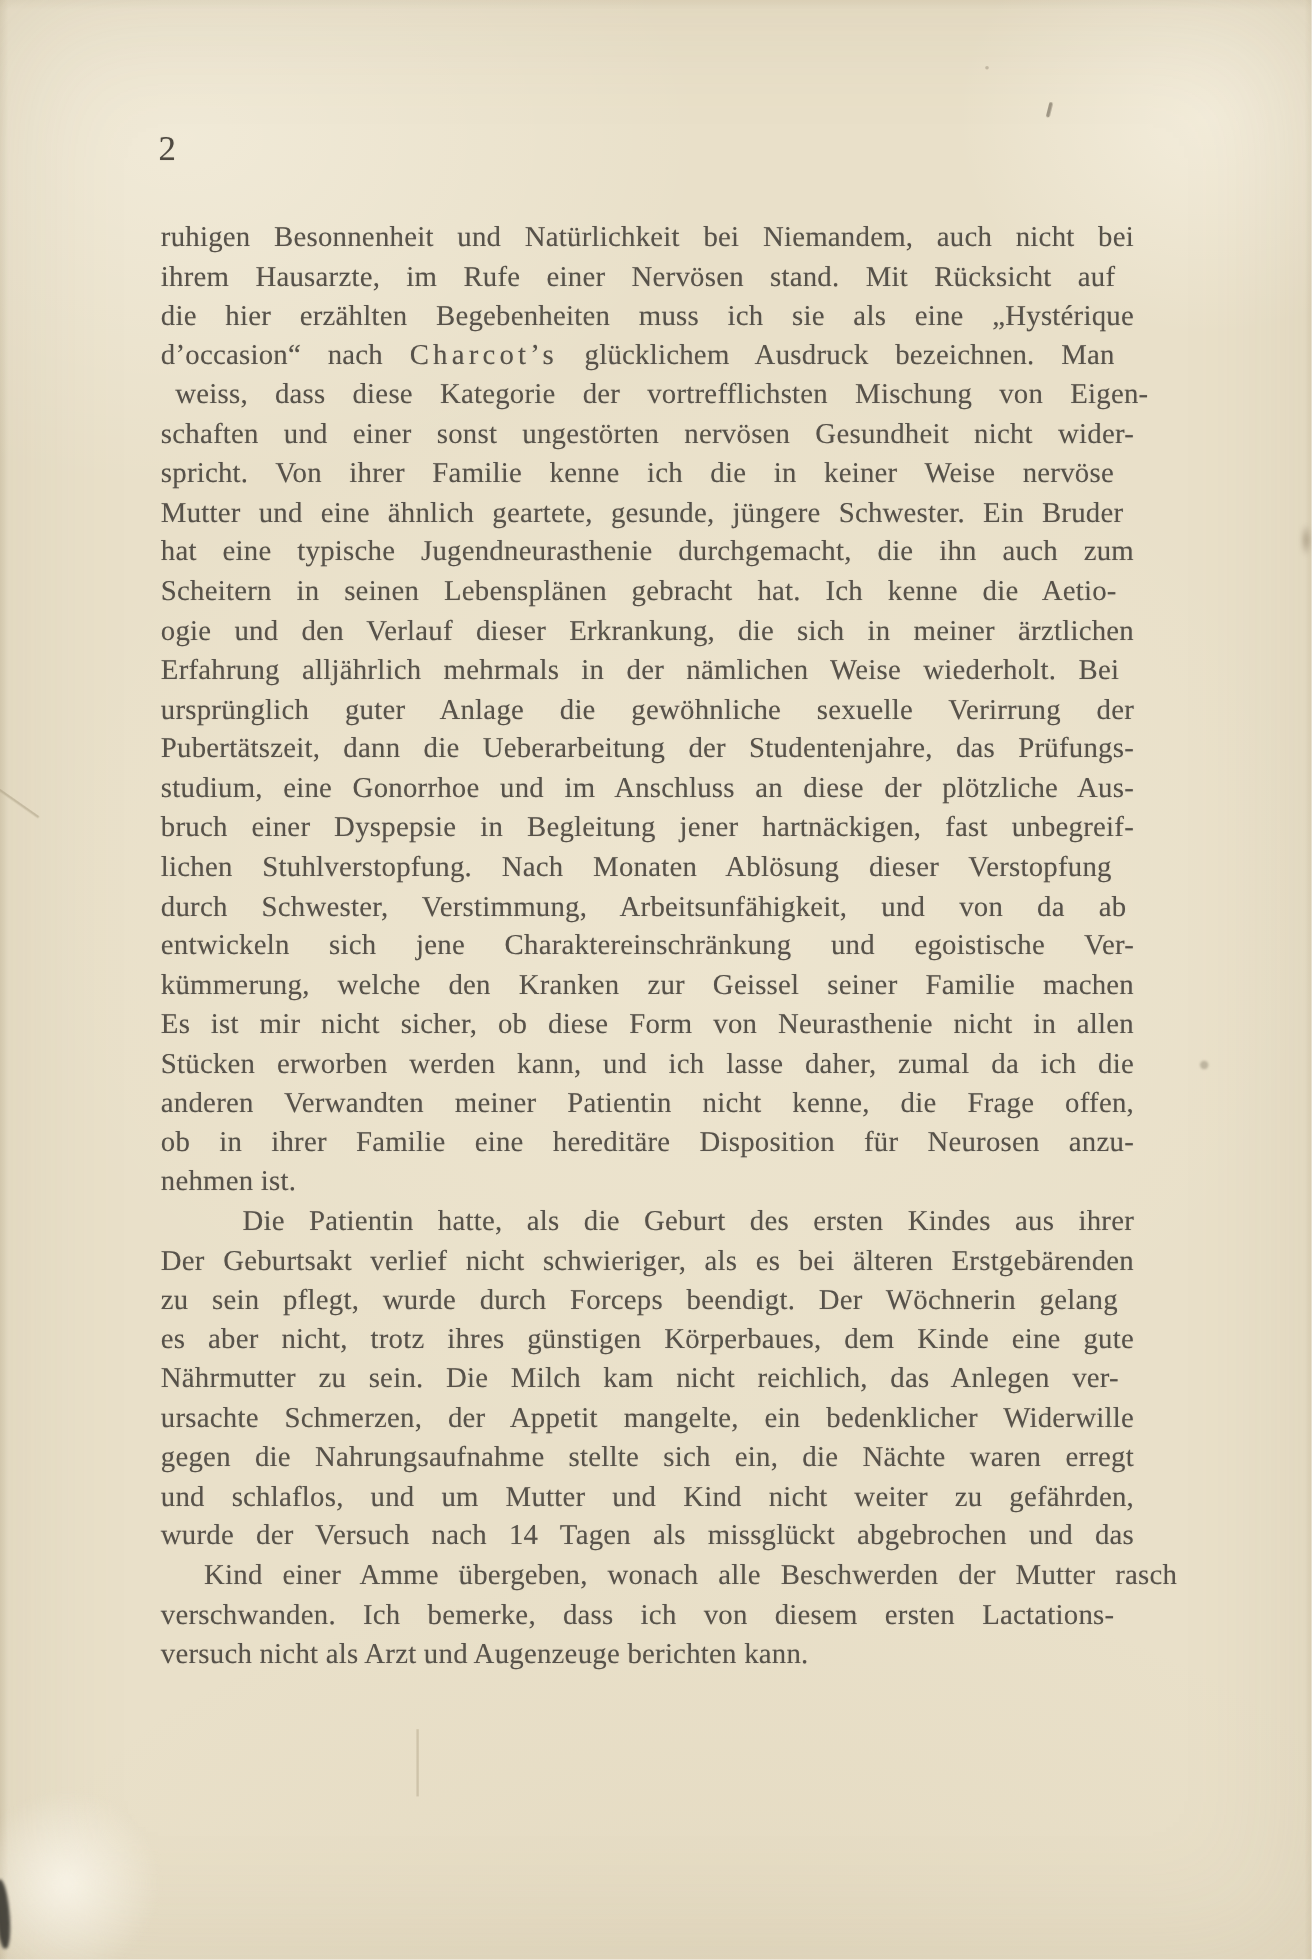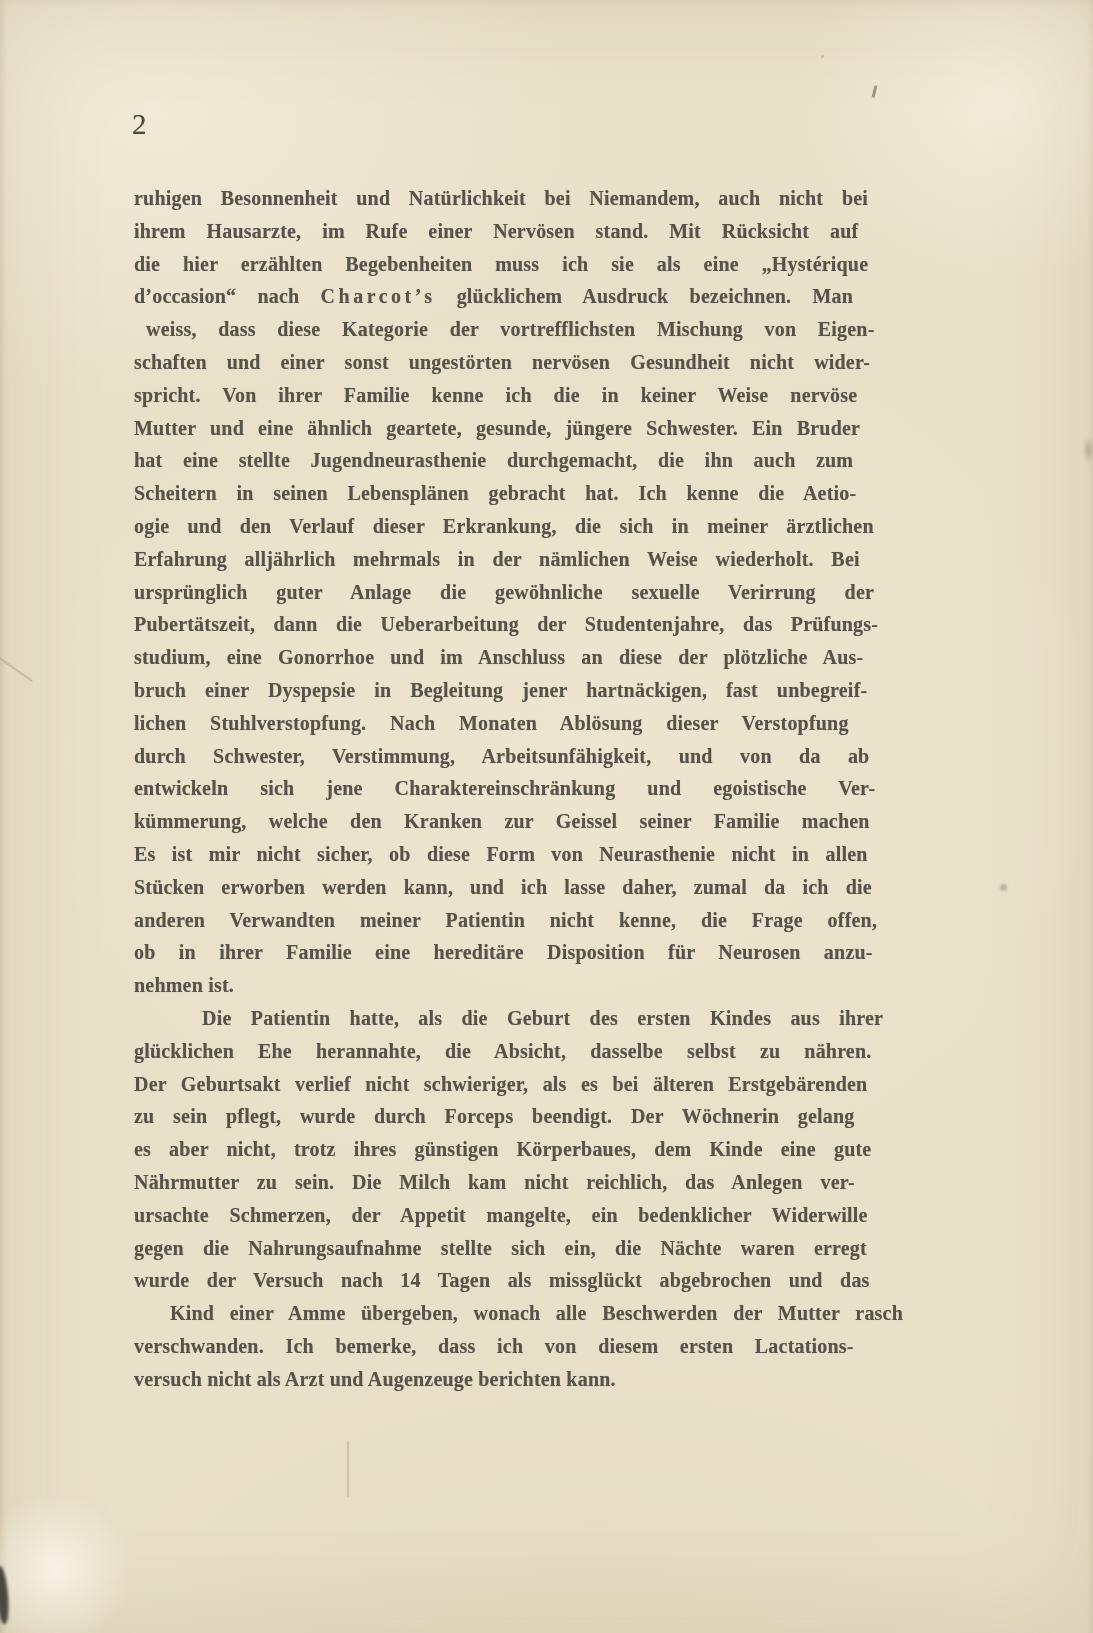--- a/index.html
+++ b/index.html
@@ -36,26 +36,25 @@
   }
   .text-block {
     position: absolute;
     left: 134px;
     top: 182px;
     width: 811px;
   }
   .line {
     height: 32.8px;
     line-height: 32.8px;
-    font-size: 20px;
+    font-size: 24px;
     white-space: nowrap;
     letter-spacing: 0.2px;
     color: #57524a;
     text-shadow: 0 0 0.7px rgba(87,82,74,.40);
-    font-weight: bold;
   }
   .line .ln {
     display: inline-block;
     transform-origin: left center;
   }
   .line.indent { padding-left: 68px; }
   .sperr { letter-spacing: 3.5px; text-align: center; }
 
   
   .mark { position: absolute; }
@@ -112,45 +111,45 @@
 
   <div class="text-block" id="text-block">
       <div class="line"><span class="ln" style="word-spacing: 13.4492px;">ruhigen Besonnenheit und Natürlichkeit bei Niemandem, auch nicht bei</span></div>
       <div class="line"><span class="ln" style="word-spacing: 15.6375px;">ihrem Hausarzte, im Rufe einer Nervösen stand.  Mit Rücksicht auf</span></div>
       <div class="line"><span class="ln" style="word-spacing: 17.6337px;">die hier erzählten Begebenheiten muss ich sie als eine „Hystérique</span></div>
       <div class="line"><span class="ln" style="word-spacing: 16.0335px;">d’occasion“ nach <span class="sperr">Charcot’s</span> glücklichem Ausdruck bezeichnen.  Man</span></div>
       <div class="line"><span class="ln" style="word-spacing: 16.334px; margin-left: 12px;">weiss, dass diese Kategorie der vortrefflichsten Mischung von Eigen-</span></div>
       <div class="line"><span class="ln" style="word-spacing: 14.7324px;">schaften und einer sonst ungestörten nervösen Gesundheit nicht wider-</span></div>
       <div class="line"><span class="ln" style="word-spacing: 16.6918px; text-align: center;">spricht.  Von ihrer Familie kenne ich die in keiner Weise nervöse</span></div>
       <div class="line"><span class="ln" style="word-spacing: 8.88281px;">Mutter und eine ähnlich geartete, gesunde, jüngere Schwester.  Ein Bruder</span></div>
-      <div class="line"><span class="ln" style="word-spacing: 15.3125px;">hat eine stellte Jugendneurasthenie durchgemacht, die ihn auch zum</span></div>
+      <div class="line"><span class="ln" style="word-spacing: 15.3125px;">hat eine typische Jugendneurasthenie durchgemacht, die ihn auch zum</span></div>
       <div class="line"><span class="ln" style="word-spacing: 14.45px;">Scheitern in seinen Lebensplänen gebracht hat.  Ich kenne die Aetio-</span></div>
       <div class="line"><span class="ln" style="word-spacing: 13.0531px;">ogie und den Verlauf dieser Erkrankung, die sich in meiner ärztlichen</span></div>
       <div class="line"><span class="ln" style="word-spacing: 12.3472px;">Erfahrung alljährlich mehrmals in der nämlichen Weise wiederholt.  Bei</span></div>
       <div class="line"><span class="ln" style="word-spacing: 23.5469px;">ursprünglich guter Anlage die gewöhnliche sexuelle Verirrung der</span></div>
       <div class="line"><span class="ln" style="word-spacing: 13.1629px;">Pubertätszeit, dann die Ueberarbeitung der Studentenjahre, das Prüfungs-</span></div>
       <div class="line"><span class="ln" style="word-spacing: 10.8641px;">studium, eine Gonorrhoe und im Anschluss an diese der plötzliche Aus-</span></div>
       <div class="line"><span class="ln" style="word-spacing: 13.7129px;">bruch einer Dyspepsie in Begleitung jener hartnäckigen, fast unbegreif-</span></div>
       <div class="line"><span class="ln" style="word-spacing: 18.5536px;">lichen Stuhlverstopfung.  Nach Monaten Ablösung dieser Verstopfung</span></div>
       <div class="line"><span class="ln" style="word-spacing: 22.1362px;">durch Schwester, Verstimmung, Arbeitsunfähigkeit, und von da ab</span></div>
       <div class="line"><span class="ln" style="word-spacing: 26.776px;">entwickeln sich jene Charaktereinschränkung und egoistische Ver-</span></div>
       <div class="line"><span class="ln" style="word-spacing: 17.0781px;">kümmerung, welche den Kranken zur Geissel seiner Familie machen</span></div>
       <div class="line"><span class="ln" style="word-spacing: 11.1198px;">Es ist mir nicht sicher, ob diese Form von Neurasthenie nicht in allen</span></div>
       <div class="line"><span class="ln" style="word-spacing: 11.8295px;">Stücken erworben werden kann, und ich lasse daher, zumal da ich die</span></div>
       <div class="line"><span class="ln" style="word-spacing: 19.5547px;">anderen Verwandten meiner Patientin nicht kenne, die Frage offen,</span></div>
       <div class="line"><span class="ln" style="word-spacing: 18.0729px;">ob in ihrer Familie eine hereditäre Disposition für Neurosen anzu-</span></div>
       <div class="line last"><span class="ln">nehmen ist.</span></div>
       <div class="line indent"><span class="ln" style="word-spacing: 14.0563px;">Die Patientin hatte, als die Geburt des ersten Kindes aus ihrer</span></div>
-      <div class="line"><span class="ln" style="word-spacing: 18.8086px;">glücklichen Ehe herannahte, die Absicht, dasselbe selbst zu nähren.</span></div>
       <div class="line"><span class="ln" style="word-spacing: 9.17708px;">Der Geburtsakt verlief nicht schwieriger, als es bei älteren Erstgebärenden</span></div>
       <div class="line"><span class="ln" style="word-spacing: 13.5125px;">zu sein pflegt, wurde durch Forceps beendigt.  Der Wöchnerin gelang</span></div>
       <div class="line"><span class="ln" style="word-spacing: 12.8078px;">es aber nicht, trotz ihres günstigen Körperbaues, dem Kinde eine gute</span></div>
       <div class="line"><span class="ln" style="word-spacing: 12.571px;">Nährmutter zu sein.  Die Milch kam nicht reichlich, das Anlegen ver-</span></div>
       <div class="line"><span class="ln" style="word-spacing: 15.3616px;">ursachte Schmerzen, der Appetit mangelte, ein bedenklicher Widerwille</span></div>
       <div class="line"><span class="ln" style="word-spacing: 13.9635px;">gegen die Nahrungsaufnahme stellte sich ein, die Nächte waren erregt</span></div>
+      <div class="line"><span class="ln" style="word-spacing: 16.2344px;">und schlaflos, und um Mutter und Kind nicht weiter zu gefährden,</span></div>
       <div class="line"><span class="ln" style="word-spacing: 12.1875px;">wurde der Versuch nach 14 Tagen als missglückt abgebrochen und das</span></div>
       <div class="line"><span class="ln" style="word-spacing: 10.3281px; margin-left: 36px;">Kind einer Amme übergeben, wonach alle Beschwerden der Mutter rasch</span></div>
       <div class="line"><span class="ln" style="word-spacing: 16.3958px;">verschwanden.  Ich bemerke, dass ich von diesem ersten Lactations-</span></div>
       <div class="line last"><span class="ln">versuch nicht als Arzt und Augenzeuge berichten kann.</span></div>
     </div>
 
   <div class="mark stray-stroke"></div>
   <div class="mark speck-a"></div>
   <div class="mark edge-smudge"></div>
   <div class="mark paper-dot"></div>

